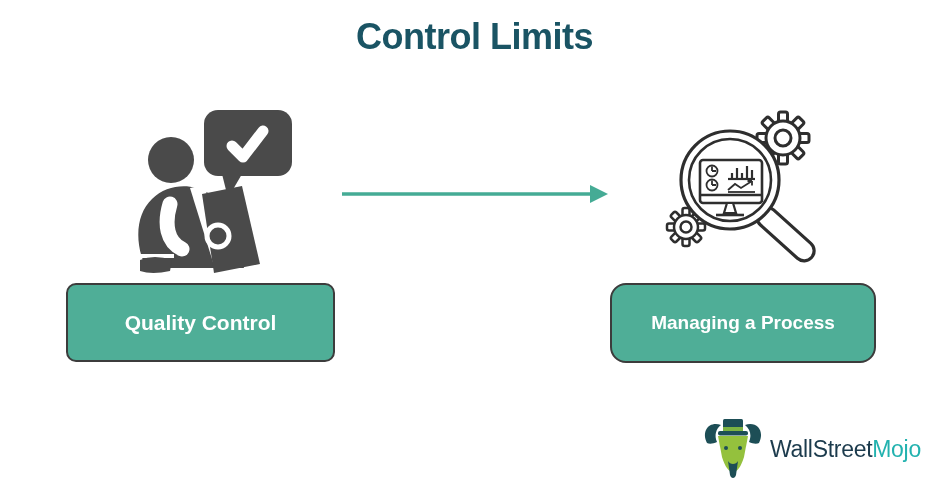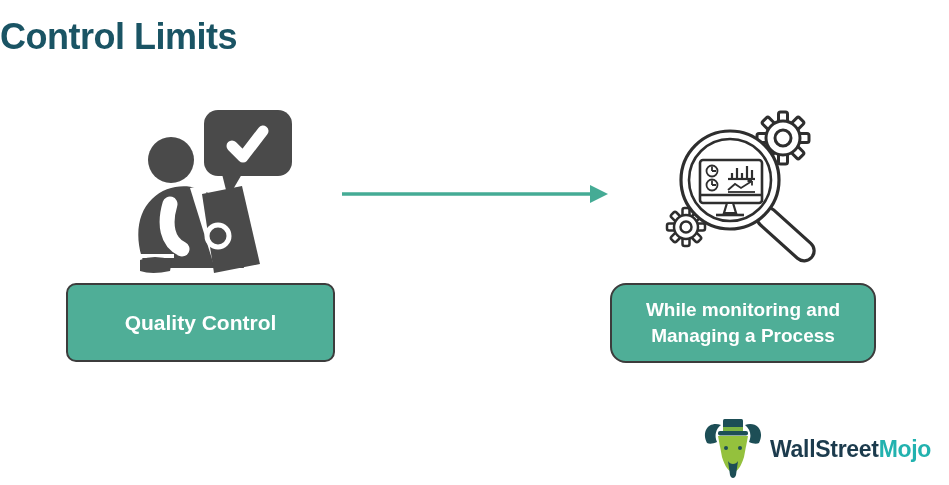--- a/index.html
+++ b/index.html
@@ -2,40 +2,40 @@
 <html><head>
 <meta charset="utf-8">
 <style>
   html,body{margin:0;padding:0;background:#ffffff;}
   .stage{
     position:relative;width:949px;height:485px;background:#ffffff;overflow:hidden;
     font-family:"Liberation Sans","DejaVu Sans",sans-serif;
   }
   .title{
     position:absolute;left:0;top:16px;width:949px;margin:0;
-    font-size:36px;font-weight:800;letter-spacing:-.5px;
+    text-align:center;font-size:36px;font-weight:800;letter-spacing:-.5px;
     color:#1a5464;
   }
   .icon-left{position:absolute;left:132px;top:92px;width:192px;height:186px;}
   .icon-right{position:absolute;left:658px;top:100px;width:225px;height:172px;}
   .arrow{position:absolute;left:338px;top:180px;width:272px;height:28px;}
   .pill{
     position:absolute;box-sizing:border-box;
     background:#4fae97;border:2.5px solid #3c3c3c;border-radius:16px;
     display:flex;flex-direction:column;align-items:center;justify-content:center;
     color:#ffffff;font-weight:bold;text-align:center;
   }
   .pill-left{left:66px;top:283px;width:269px;height:79px;font-size:21px;border-radius:10px;}
   .pill-right{left:610px;top:283px;width:266px;height:80px;font-size:19px;line-height:1.35;}
   .logo{
     position:absolute;left:701px;top:416px;height:66px;
     display:flex;align-items:center;
   }
   .logo-icon{width:64px;height:64px;display:inline-block;}
-  .logo-text{font-size:23px;font-weight:bold;letter-spacing:-.3px;margin-left:5px;white-space:nowrap;}
+  .logo-text{font-size:23px;font-weight:normal;letter-spacing:-.3px;margin-left:5px;white-space:nowrap;}
   .logo-text .t1{color:#1c3b4d;}
   .logo-text .t2{color:#22b2af;}
 </style>
 </head>
 <body>
 
 <div class="stage">
 
   <h1 class="title">Control Limits</h1>
 
@@ -132,21 +132,20 @@
         <path d="M94,81 L89.5,81 M94,81 L94,85.5"></path>
       </g>
     </svg>
   </div>
 
   <div class="pill pill-left">
     <span>Quality Control</span>
   </div>
 
   <div class="pill pill-right">
-    <span>While monitoring and</span>
     <span>Managing a Process</span>
   </div>
 
   <div class="logo">
     <span class="logo-icon">
       <svg width="64" height="64" viewBox="0 0 64 64">
 
         <path d="M6,26 C0,14 8,4 20,8 C15,12 13,18 16,25 C12,27 8,27 6,26 Z" fill="#1d4e56"></path>
         <path d="M58,26 C64,14 56,4 44,8 C49,12 51,18 48,25 C52,27 56,27 58,26 Z" fill="#1d4e56"></path>
 

